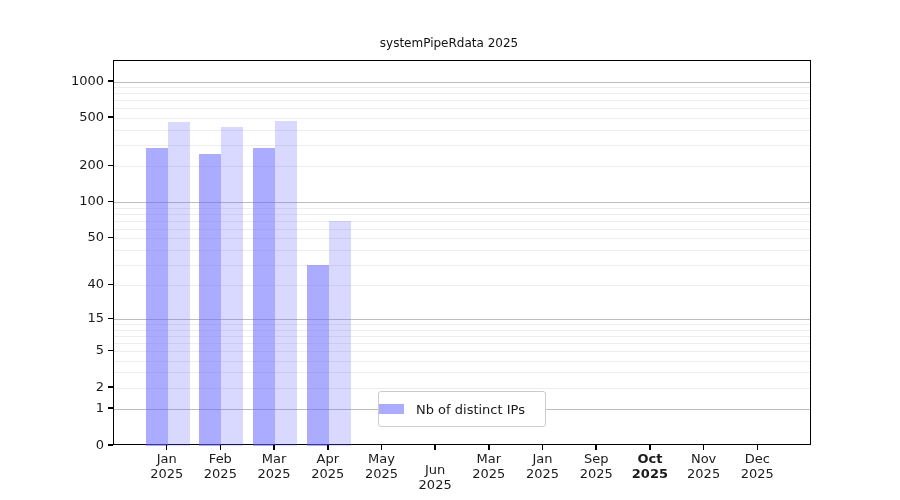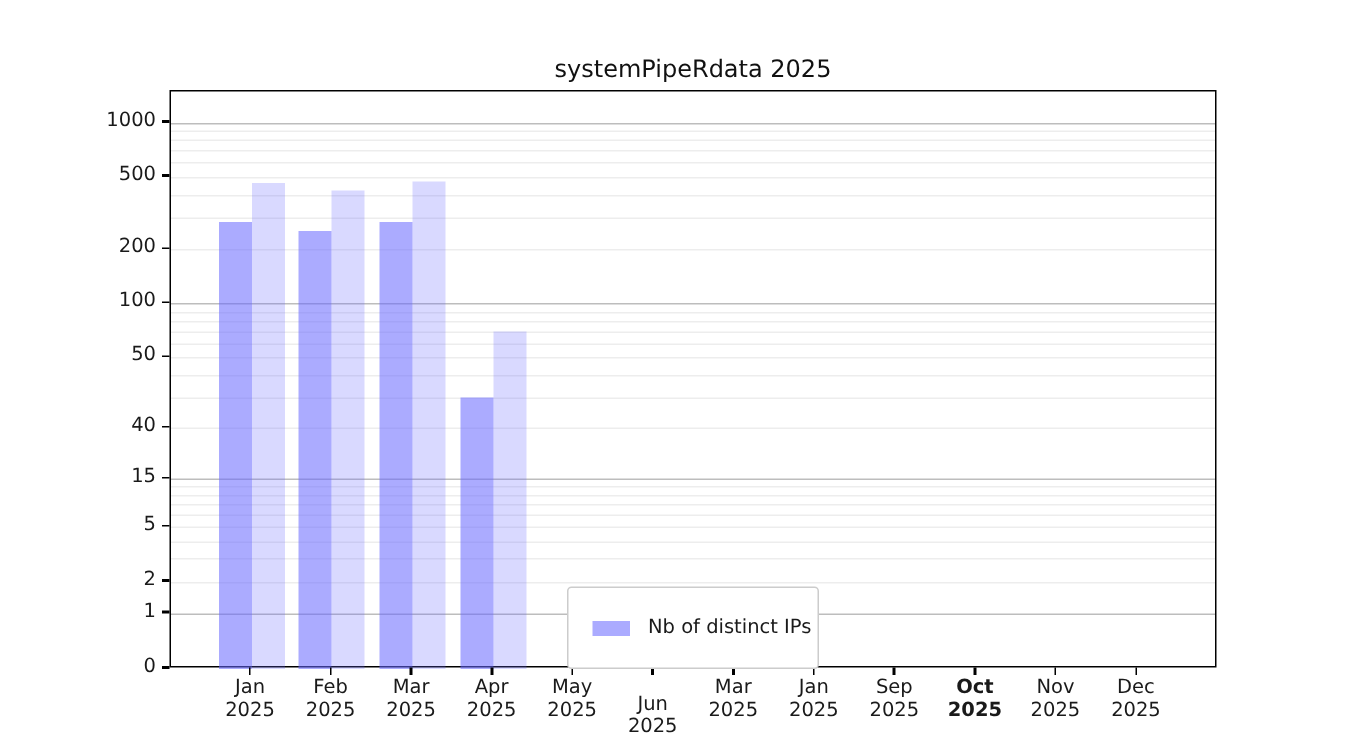--- a/index.html
+++ b/index.html
@@ -2,46 +2,46 @@
 <html><head>
 <meta charset="utf-8">
 <style>
   html,body{margin:0;padding:0;background:#ffffff;}
   #figure{
     position:relative;width:900px;height:500px;background:#ffffff;
     font-family:"DejaVu Sans","Liberation Sans",sans-serif;color:#1a1a1a;
     overflow:hidden;
   }
   #chart-title{
-    position:absolute;left:113px;top:36px;width:698px;text-align:center;
-    font-size:16px;color:#111111;
+    position:absolute;left:100px;top:36px;width:698px;text-align:center;
+    font-size:12px;color:#111111;
   }
   #plot-area{
     position:absolute;left:113px;top:60px;width:698px;height:385px;
     border:1.5px solid #000000;box-sizing:border-box;background:#ffffff;
   }
   .gridline{position:absolute;left:0;width:100%;height:1px;}
   .gridline.major{background:#bdbdbd;}
   .gridline.minor{background:#ededed;}
   .bar{position:absolute;}
   .ytick-label{
     position:absolute;width:66px;text-align:right;font-size:13px;
     line-height:16px;color:#1a1a1a;
   }
   .ytick-mark{position:absolute;width:5px;height:1.5px;background:#000000;}
   .xtick-mark{position:absolute;width:1.5px;height:5px;background:#000000;}
   .xtick-label{
     position:absolute;width:64px;text-align:center;font-size:13px;
     line-height:15px;color:#1a1a1a;
   }
   #legend{
-    position:absolute;left:378px;top:391px;width:168px;height:55px;
+    position:absolute;left:378px;top:391px;width:168px;height:36px;
     background:#ffffff;border:1px solid #cccccc;border-radius:3px;
     box-sizing:border-box;display:flex;flex-direction:column;
-    justify-content:center;gap:4px;padding:4px 16px;
+    justify-content:center;gap:4px;padding:4px 0;
   }
   .legend-row{display:flex;align-items:center;gap:12px;}
   .legend-swatch{width:25px;height:10px;flex:0 0 auto;}
   .legend-label{font-size:13px;white-space:nowrap;}
 </style>
 </head>
 <body>
 
 <div id="figure">
   <div id="chart-title">systemPipeRdata 2025</div>

